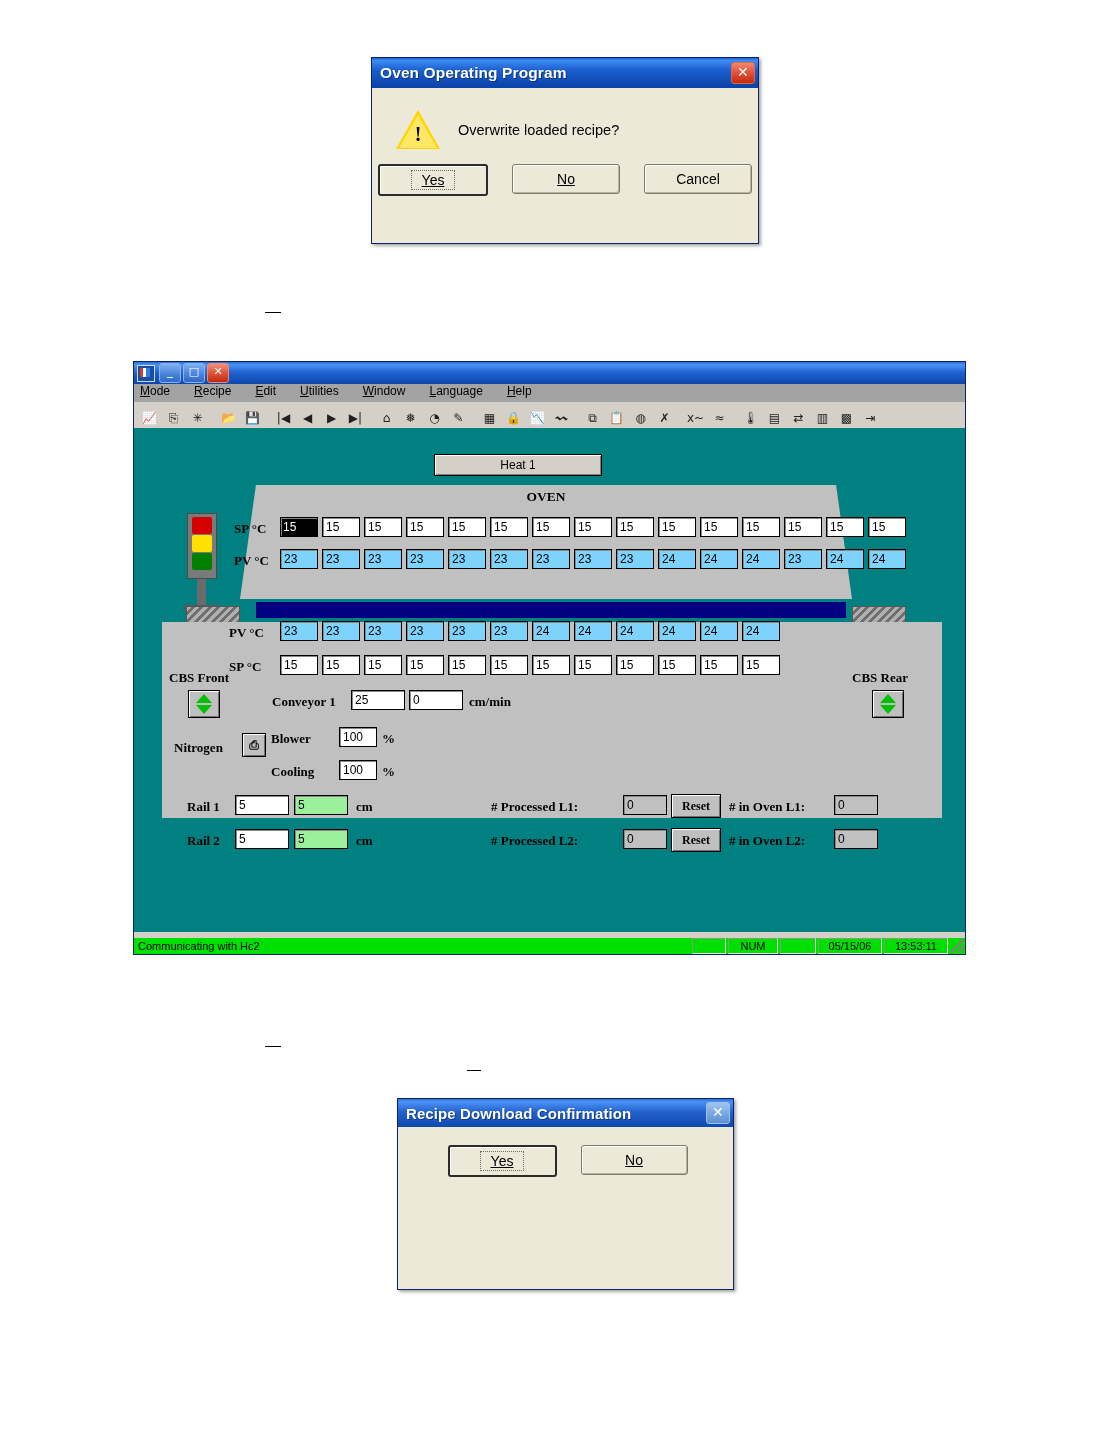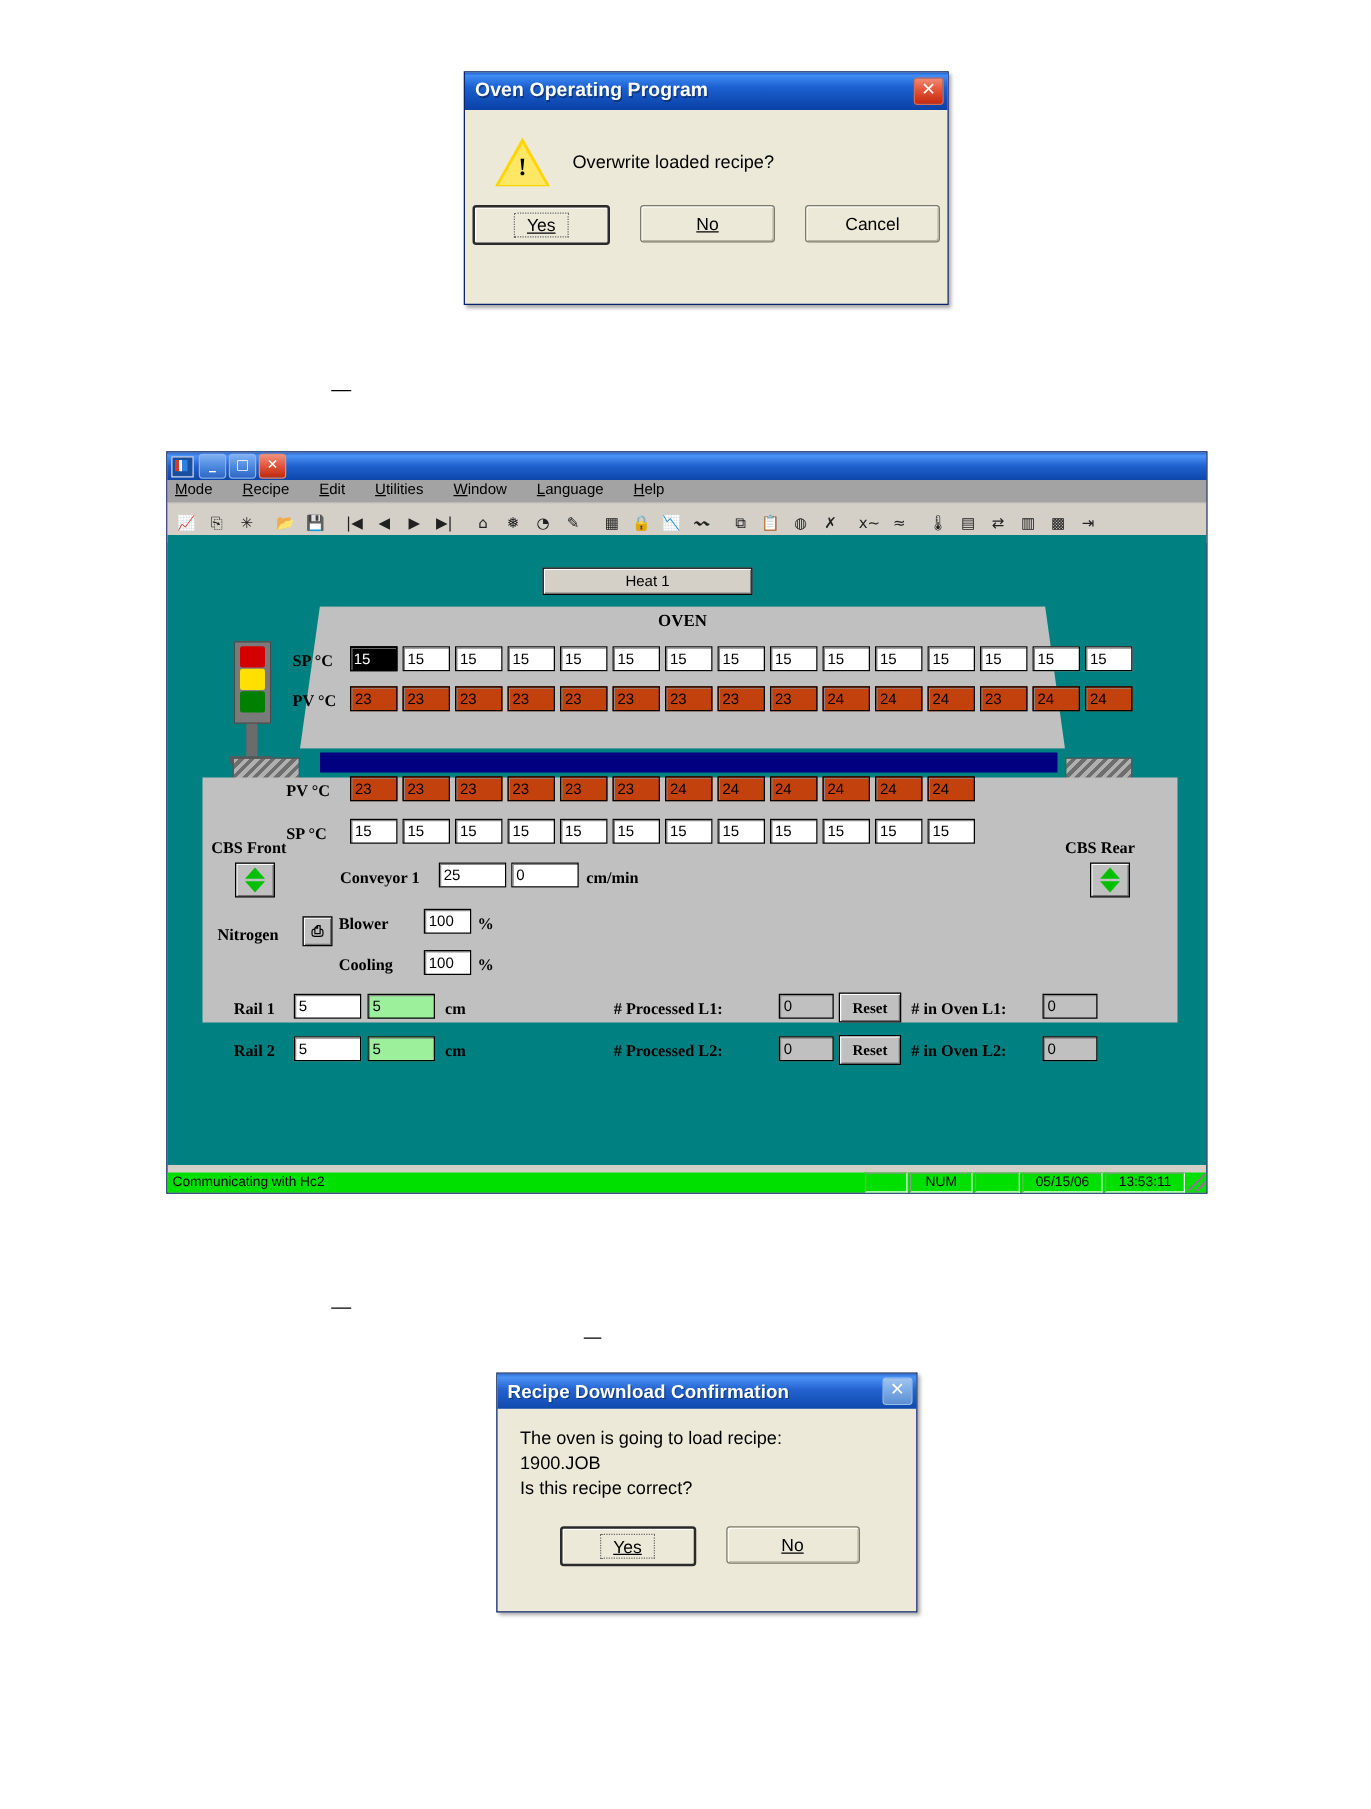--- a/index.html
+++ b/index.html
@@ -421,21 +421,21 @@
     box-shadow: inset 1px 1px 0 #888;
     background: #ffffff;
     font-size: 12px;
     color: #000;
     display: flex;
     align-items: center;
     padding-left: 3px;
     box-sizing: border-box;
     font-family: "Liberation Sans", sans-serif;
   }
-  .cell.green { background: #c2410c; }
+  .cell.green { background: #7dd3fc; }
   .cell.sel {
     background: #000000;
     color: #ffffff;
     padding-left: 2px;
   }
 
   .small-field {
     height: 20px;
     border: 1px solid #000;
     box-shadow: inset 1px 1px 0 #888;
@@ -755,25 +755,20 @@
 
 <div class="mark" style="left:265px; top:1046px; width:16px;"></div>
 <div class="mark" style="left:467px; top:1070px; width:14px;"></div>
 
 <div class="dialog" id="dlg-download">
   <div class="dlg-title">
     <div class="t">Recipe Download Confirmation</div>
     <div class="closebtn">✕</div>
   </div>
   <div class="dlg-body">
-    <div class="msg-lines">
-      <div>The oven is going to load recipe:</div>
-      <div>1900.JOB</div>
-      <div>Is this recipe correct?</div>
-    </div>
     <div class="dlg-buttons">
       <div class="btn default">
         <span class="inner"><u>Yes</u></span>
       </div>
       <div class="btn">
         <span><u>No</u></span>
       </div>
     </div>
   </div>
 </div>

